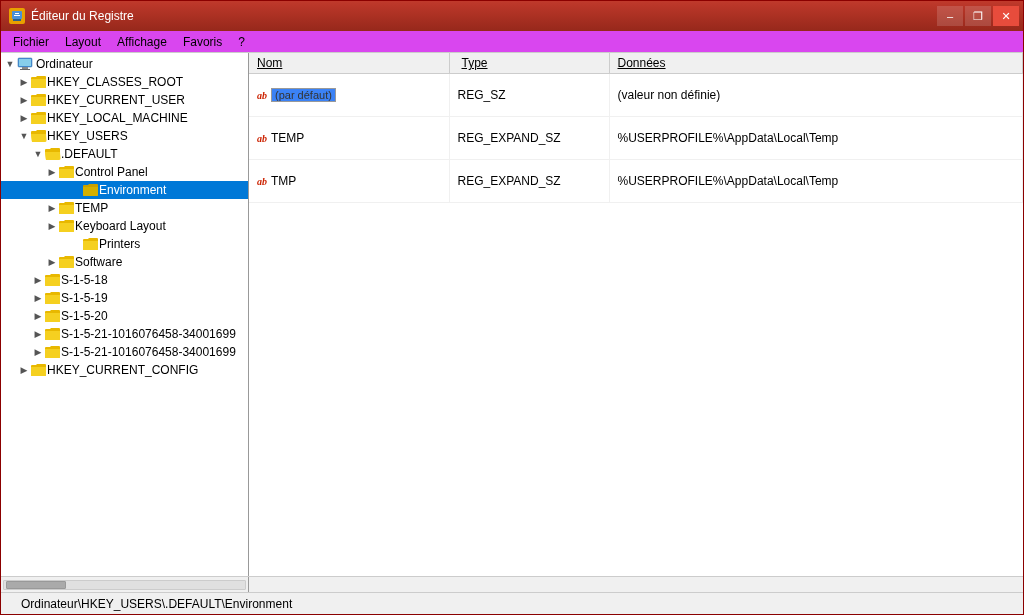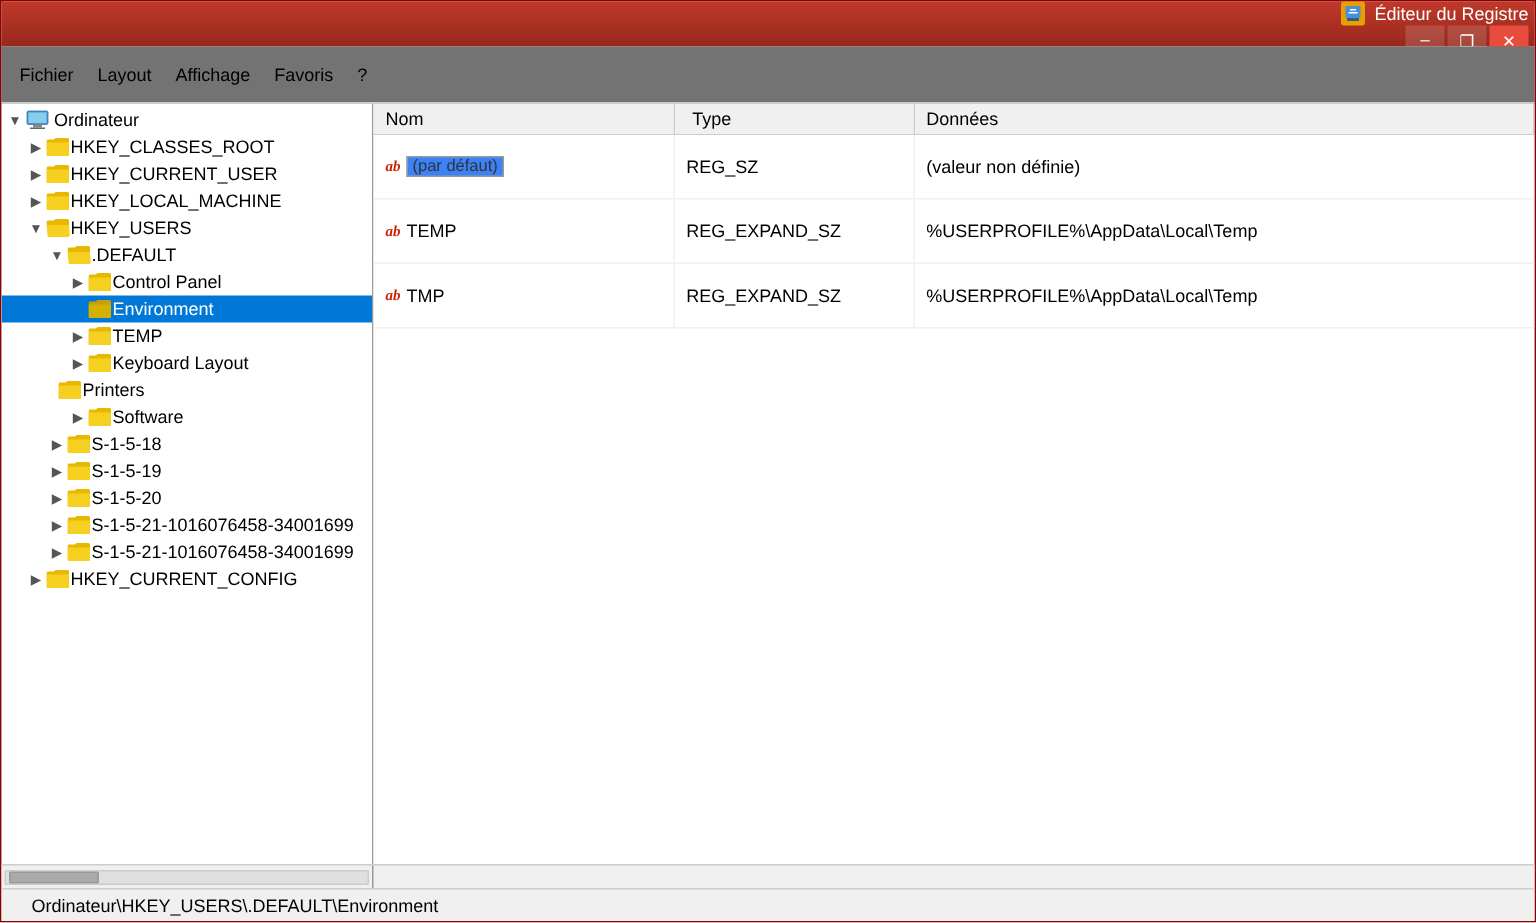--- a/index.html
+++ b/index.html
@@ -18,25 +18,24 @@
       display: flex;
       flex-direction: column;
       background: #f0f0f0;
     }
 
     
     .title-bar {
       background: linear-gradient(to bottom, #c0392b, #96281b);
       height: 30px;
       display: flex;
-      align-items: flex-end;
+      align-items: center;
       justify-content: space-between;
       padding: 0 4px 0 8px;
       flex-shrink: 0;
-      flex-direction: column;
     }
     .title-bar-left {
       display: flex;
       align-items: center;
       gap: 6px;
     }
     .title-bar-icon {
       width: 16px;
       height: 16px;
       background: #e8a000;
@@ -64,22 +63,22 @@
       color: white;
       display: flex;
       align-items: center;
       justify-content: center;
       background: rgba(255,255,255,0.15);
     }
     .win-btn.close { background: #e74c3c; }
 
     
     .menu-bar {
-      background: #737373;
-      height: 38px;
+      background: #d946ef;
+      height: 22px;
       display: flex;
       align-items: center;
       border-bottom: 1px solid #ccc;
       padding: 0 4px;
       flex-shrink: 0;
     }
     .menu-item {
       padding: 2px 8px;
       cursor: pointer;
       font-size: 12px;
@@ -147,20 +146,21 @@
     .reg-table th {
       background: #f0f0f0;
       border-bottom: 1px solid #ccc;
       border-right: 1px solid #ccc;
       padding: 3px 8px;
       text-align: left;
       font-weight: normal;
       position: sticky;
       top: 0;
       z-index: 1;
+      text-decoration: underline;
     }
     .reg-table td {
       padding: 14px 8px;
       border-bottom: 1px solid #f0f0f0;
       border-right: 1px solid #f0f0f0;
       vertical-align: middle;
     }
 
     .reg-icon {
       color: #cc2200;
@@ -303,21 +303,21 @@
 
       <div class="tree-item" style="padding-left:44px;">
         <span class="expand-btn">▶</span>
         <svg class="folder" viewBox="0 0 16 14">
             <path d="M0 3 Q0 2 1 2 L5 2 L6 1 L14 1 Q15 1 15 2 L15 12 Q15 13 14 13 L1 13 Q0 13 0 12Z" fill="#e8b800"></path>
             <path d="M0 4 L15 4 L15 12 Q15 13 14 13 L1 13 Q0 13 0 12Z" fill="#f5d020"></path>
           </svg>
         <span>Control Panel</span>
       </div>
 
-      <div class="tree-item selected" style="padding-left:44px;">
+      <div class="tree-item selected" style="padding-left:68px;">
         <span class="expand-placeholder"></span>
         <svg class="folder" viewBox="0 0 16 14">
             <path d="M0 3 Q0 2 1 2 L5 2 L6 1 L14 1 Q15 1 15 2 L15 12 Q15 13 14 13 L1 13 Q0 13 0 12Z" fill="#c8a000"></path>
             <path d="M0 4 L15 4 L15 12 Q15 13 14 13 L1 13 Q0 13 0 12Z" fill="#d4b000"></path>
           </svg>
         <span>Environment</span>
       </div>
 
       <div class="tree-item" style="padding-left:44px;">
         <span class="expand-btn">▶</span>
@@ -330,21 +330,21 @@
 
       <div class="tree-item" style="padding-left:44px;">
         <span class="expand-btn">▶</span>
         <svg class="folder" viewBox="0 0 16 14">
             <path d="M0 3 Q0 2 1 2 L5 2 L6 1 L14 1 Q15 1 15 2 L15 12 Q15 13 14 13 L1 13 Q0 13 0 12Z" fill="#e8b800"></path>
             <path d="M0 4 L15 4 L15 12 Q15 13 14 13 L1 13 Q0 13 0 12Z" fill="#f5d020"></path>
           </svg>
         <span>Keyboard Layout</span>
       </div>
 
-      <div class="tree-item" style="padding-left:24px;">
+      <div class="tree-item" style="padding-left:68px;">
         <span class="expand-placeholder"></span>
         <svg class="folder" viewBox="0 0 16 14">
             <path d="M0 3 Q0 2 1 2 L5 2 L6 1 L14 1 Q15 1 15 2 L15 12 Q15 13 14 13 L1 13 Q0 13 0 12Z" fill="#e8b800"></path>
             <path d="M0 4 L15 4 L15 12 Q15 13 14 13 L1 13 Q0 13 0 12Z" fill="#f5d020"></path>
           </svg>
         <span>Printers</span>
       </div>
 
       <div class="tree-item" style="padding-left:44px;">
         <span class="expand-btn">▶</span>

